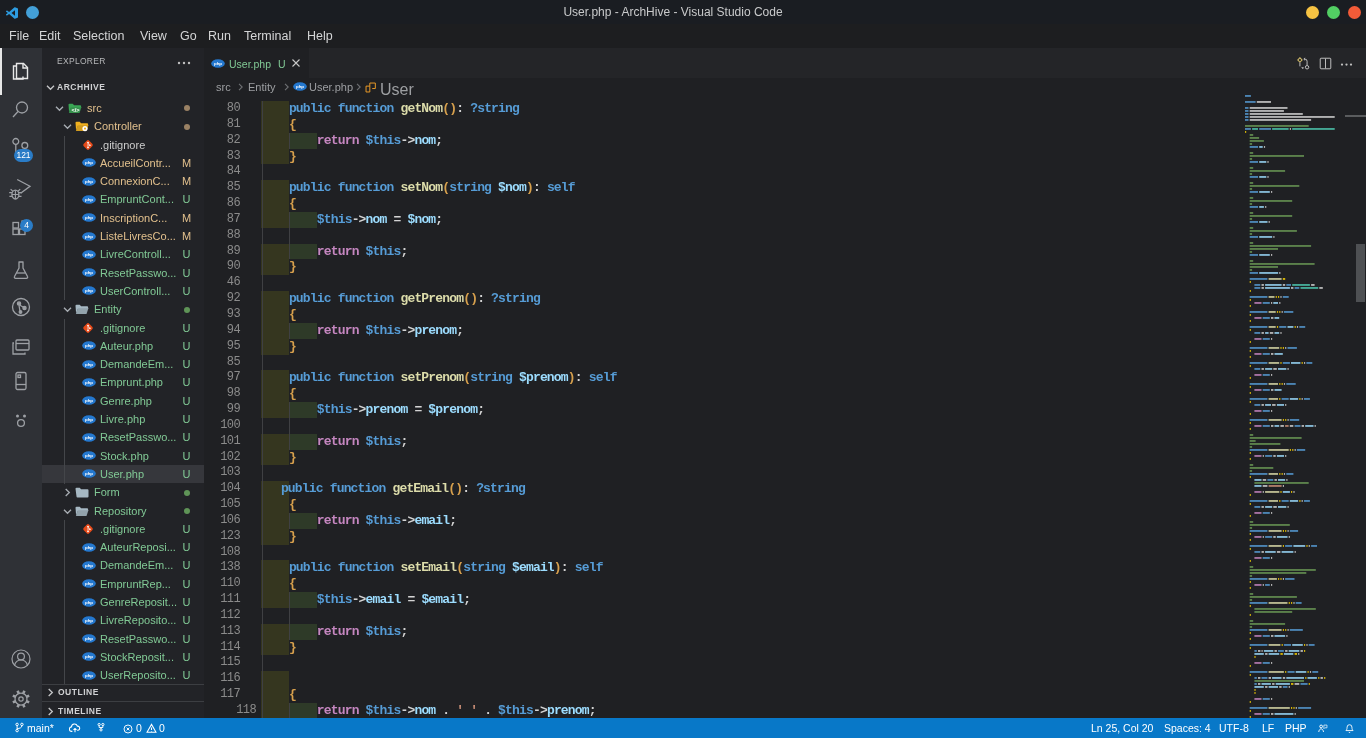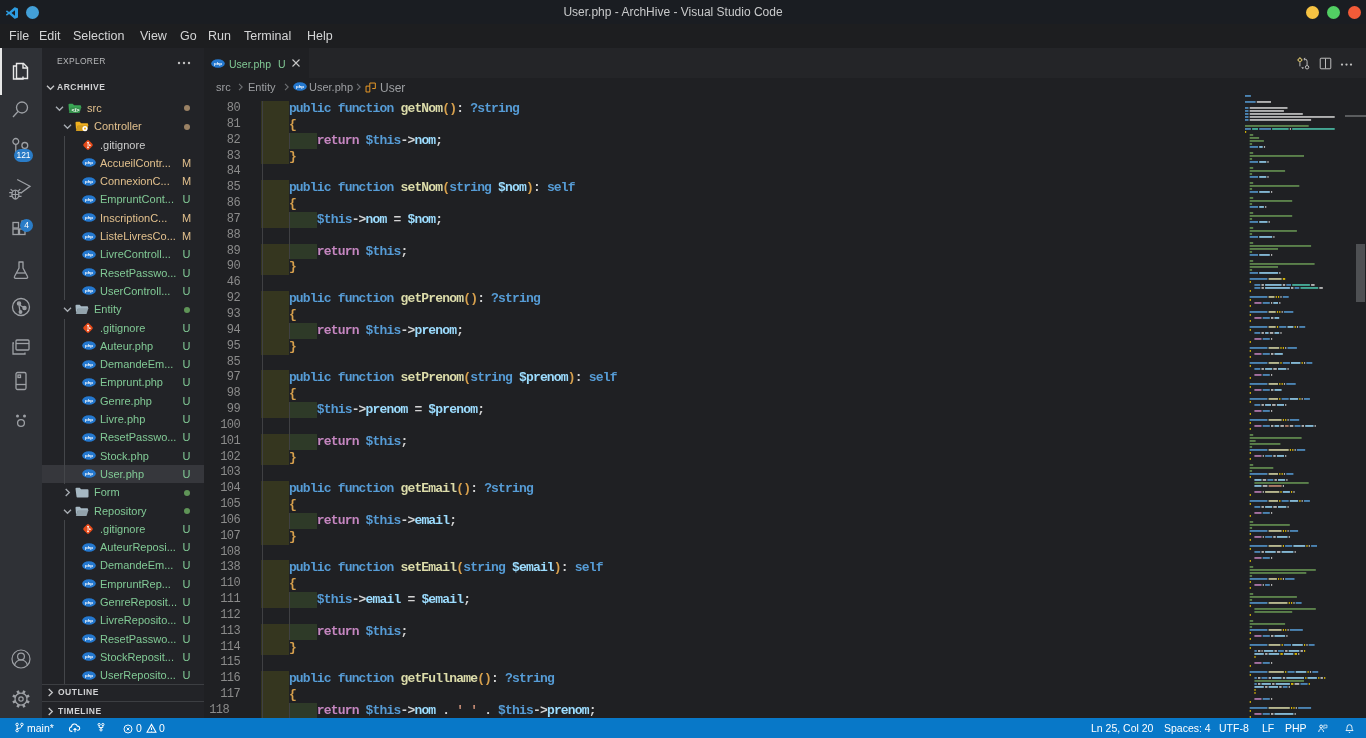--- a/index.html
+++ b/index.html
@@ -390,21 +390,21 @@
       <text x="7" y="6.2" font-size="4.4" font-weight="bold" fill="#fff" text-anchor="middle" font-family="Liberation Sans">php</text>
     </svg>
 <div class="abs" style="left:309px;top:81px;font-size:11px;color:#9d9fa2">User.php</div>
 <svg class="abs" style="left:355px;top:83px" width="7" height="8" viewBox="0 0 7 8" fill="none" stroke="#6e7073" stroke-width="1.1">
       <path d="M2 0.8 L5.2 4 L2 7.2"></path>
     </svg>
 <svg class="abs" style="left:365px;top:82px" width="11" height="11" viewBox="0 0 16 16" fill="none" stroke="#ee9d28" stroke-width="1.4">
       <path d="M1.5 6 h5.5 v8.5 H1.5 z"></path>
       <path d="M7 6 V1.5 h8 v8 h-4.5"></path>
     </svg>
-<div class="abs" style="left:380px;top:81px;font-size:12px;color:#9d9fa2">User</div>
+<div class="abs" style="left:380px;top:81px;font-size:16px;color:#9d9fa2">User</div>
 <div class="abs" style="left:261px;top:101.08px;width:27.88px;height:15.84px;background:#35361f"></div>
 <div class="abs" style="left:261.5px;top:101.08px;width:1px;height:15.84px;background:#3f4043"></div>
 <div class="abs" style="left:261px;top:116.92px;width:27.88px;height:15.84px;background:#35361f"></div>
 <div class="abs" style="left:261.5px;top:116.92px;width:1px;height:15.84px;background:#3f4043"></div>
 <div class="abs" style="left:261px;top:132.76px;width:27.88px;height:15.84px;background:#35361f"></div>
 <div class="abs" style="left:288.88px;top:132.76px;width:27.88px;height:15.84px;background:#2e3a28"></div>
 <div class="abs" style="left:261.5px;top:132.76px;width:1px;height:15.84px;background:#3f4043"></div>
 <div class="abs" style="left:289.38px;top:132.76px;width:1px;height:15.84px;background:#3f4043"></div>
 <div class="abs" style="left:261px;top:148.60px;width:27.88px;height:15.84px;background:#35361f"></div>
 <div class="abs" style="left:261.5px;top:148.60px;width:1px;height:15.84px;background:#3f4043"></div>
@@ -526,45 +526,44 @@
 <div class="abs code" style="left:261px;top:386.20px"><span style="color:#d4d4d4">    </span><span style="color:#d7a04d">{</span></div>
 <div class="abs lnum" style="left:205px;top:402.04px;width:35px">99</div>
 <div class="abs code" style="left:261px;top:402.04px"><span style="color:#d4d4d4">        </span><span style="color:#569cd6">$this</span><span style="color:#d4d4d4">-&gt;</span><span style="color:#9cdcfe">prenom</span><span style="color:#d4d4d4"> = </span><span style="color:#9cdcfe">$prenom</span><span style="color:#d4d4d4">;</span></div>
 <div class="abs lnum" style="left:205px;top:417.88px;width:35px">100</div>
 <div class="abs lnum" style="left:205px;top:433.72px;width:35px">101</div>
 <div class="abs code" style="left:261px;top:433.72px"><span style="color:#d4d4d4">        </span><span style="color:#c586c0">return</span><span style="color:#d4d4d4"> </span><span style="color:#569cd6">$this</span><span style="color:#d4d4d4">;</span></div>
 <div class="abs lnum" style="left:205px;top:449.56px;width:35px">102</div>
 <div class="abs code" style="left:261px;top:449.56px"><span style="color:#d4d4d4">    </span><span style="color:#d7a04d">}</span></div>
 <div class="abs lnum" style="left:205px;top:465.40px;width:35px">103</div>
 <div class="abs lnum" style="left:205px;top:481.24px;width:35px">104</div>
-<div class="abs code" style="left:261px;top:481.24px"><span style="color:#d4d4d4">    </span><span style="color:#569cd6">public function </span><span style="color:#dcdcaa">getEmail</span><span style="color:#d7a04d">(</span><span style="color:#d7a04d">)</span><span style="color:#d4d4d4">:</span><span style="color:#569cd6"> ?string</span></div>
+<div class="abs code" style="left:253px;top:481.24px"><span style="color:#d4d4d4">    </span><span style="color:#569cd6">public function </span><span style="color:#dcdcaa">getEmail</span><span style="color:#d7a04d">(</span><span style="color:#d7a04d">)</span><span style="color:#d4d4d4">:</span><span style="color:#569cd6"> ?string</span></div>
 <div class="abs lnum" style="left:205px;top:497.08px;width:35px">105</div>
 <div class="abs code" style="left:261px;top:497.08px"><span style="color:#d4d4d4">    </span><span style="color:#d7a04d">{</span></div>
 <div class="abs lnum" style="left:205px;top:512.92px;width:35px">106</div>
 <div class="abs code" style="left:261px;top:512.92px"><span style="color:#d4d4d4">        </span><span style="color:#c586c0">return</span><span style="color:#d4d4d4"> </span><span style="color:#569cd6">$this</span><span style="color:#d4d4d4">-&gt;</span><span style="color:#9cdcfe">email</span><span style="color:#d4d4d4">;</span></div>
-<div class="abs lnum" style="left:205px;top:528.76px;width:35px">107</div>
+<div class="abs lnum" style="left:205px;top:528.76px;width:35px">123</div>
 <div class="abs code" style="left:261px;top:528.76px"><span style="color:#d4d4d4">    </span><span style="color:#d7a04d">}</span></div>
 <div class="abs lnum" style="left:205px;top:544.60px;width:35px">108</div>
 <div class="abs lnum" style="left:205px;top:560.44px;width:35px">138</div>
 <div class="abs code" style="left:261px;top:560.44px"><span style="color:#d4d4d4">    </span><span style="color:#569cd6">public function </span><span style="color:#dcdcaa">setEmail</span><span style="color:#d7a04d">(</span><span style="color:#569cd6">string </span><span style="color:#9cdcfe">$email</span><span style="color:#d7a04d">)</span><span style="color:#d4d4d4">:</span><span style="color:#569cd6"> self</span></div>
 <div class="abs lnum" style="left:205px;top:576.28px;width:35px">110</div>
 <div class="abs code" style="left:261px;top:576.28px"><span style="color:#d4d4d4">    </span><span style="color:#d7a04d">{</span></div>
 <div class="abs lnum" style="left:205px;top:592.12px;width:35px">111</div>
 <div class="abs code" style="left:261px;top:592.12px"><span style="color:#d4d4d4">        </span><span style="color:#569cd6">$this</span><span style="color:#d4d4d4">-&gt;</span><span style="color:#9cdcfe">email</span><span style="color:#d4d4d4"> = </span><span style="color:#9cdcfe">$email</span><span style="color:#d4d4d4">;</span></div>
 <div class="abs lnum" style="left:205px;top:607.96px;width:35px">112</div>
 <div class="abs lnum" style="left:205px;top:623.80px;width:35px">113</div>
 <div class="abs code" style="left:261px;top:623.80px"><span style="color:#d4d4d4">        </span><span style="color:#c586c0">return</span><span style="color:#d4d4d4"> </span><span style="color:#569cd6">$this</span><span style="color:#d4d4d4">;</span></div>
 <div class="abs lnum" style="left:205px;top:639.64px;width:35px">114</div>
 <div class="abs code" style="left:261px;top:639.64px"><span style="color:#d4d4d4">    </span><span style="color:#d7a04d">}</span></div>
 <div class="abs lnum" style="left:205px;top:655.48px;width:35px">115</div>
 <div class="abs lnum" style="left:205px;top:671.32px;width:35px">116</div>
-<div class="abs code" style="left:261px;top:671.32px"><span style="color:#d4d4d4">    </span><span style="color:#569cd6">public function </span><span style="color:#dcdcaa">getFullname</span><span style="color:#d7a04d">(</span><span style="color:#d7a04d">)</span><span style="color:#d4d4d4">:</span><span style="color:#569cd6"> ?string</span></div>
 <div class="abs lnum" style="left:205px;top:687.16px;width:35px">117</div>
 <div class="abs code" style="left:261px;top:687.16px"><span style="color:#d4d4d4">    </span><span style="color:#d7a04d">{</span></div>
-<div class="abs lnum" style="left:194px;top:703.00px;width:35px">118</div>
+<div class="abs lnum" style="left:221px;top:703.00px;width:35px">118</div>
 <div class="abs code" style="left:261px;top:703.00px"><span style="color:#d4d4d4">        </span><span style="color:#c586c0">return</span><span style="color:#d4d4d4"> </span><span style="color:#569cd6">$this</span><span style="color:#d4d4d4">-&gt;</span><span style="color:#9cdcfe">nom</span><span style="color:#d4d4d4"> . </span><span style="color:#ce9178">' '</span><span style="color:#d4d4d4"> . </span><span style="color:#569cd6">$this</span><span style="color:#d4d4d4">-&gt;</span><span style="color:#9cdcfe">prenom</span><span style="color:#d4d4d4">;</span></div>
 <svg class="abs" style="left:1241px;top:95px" width="115" height="643">
       <rect x="4.0" y="0.0" width="5.9" height="1.9" fill="#569cd6" opacity="0.8"></rect>
       <rect x="4.0" y="6.0" width="10.6" height="1.9" fill="#569cd6" opacity="0.8"></rect>
       <rect x="15.8" y="6.0" width="14.2" height="1.9" fill="#d4d4d4" opacity="0.8"></rect>
       <rect x="4.0" y="12.0" width="3.5" height="1.9" fill="#569cd6" opacity="0.8"></rect>
       <rect x="8.7" y="12.0" width="37.8" height="1.9" fill="#d4d4d4" opacity="0.8"></rect>
       <rect x="4.0" y="15.0" width="3.5" height="1.9" fill="#569cd6" opacity="0.8"></rect>
       <rect x="8.7" y="15.0" width="34.2" height="1.9" fill="#d4d4d4" opacity="0.8"></rect>
       <rect x="4.0" y="18.0" width="3.5" height="1.9" fill="#569cd6" opacity="0.8"></rect>

